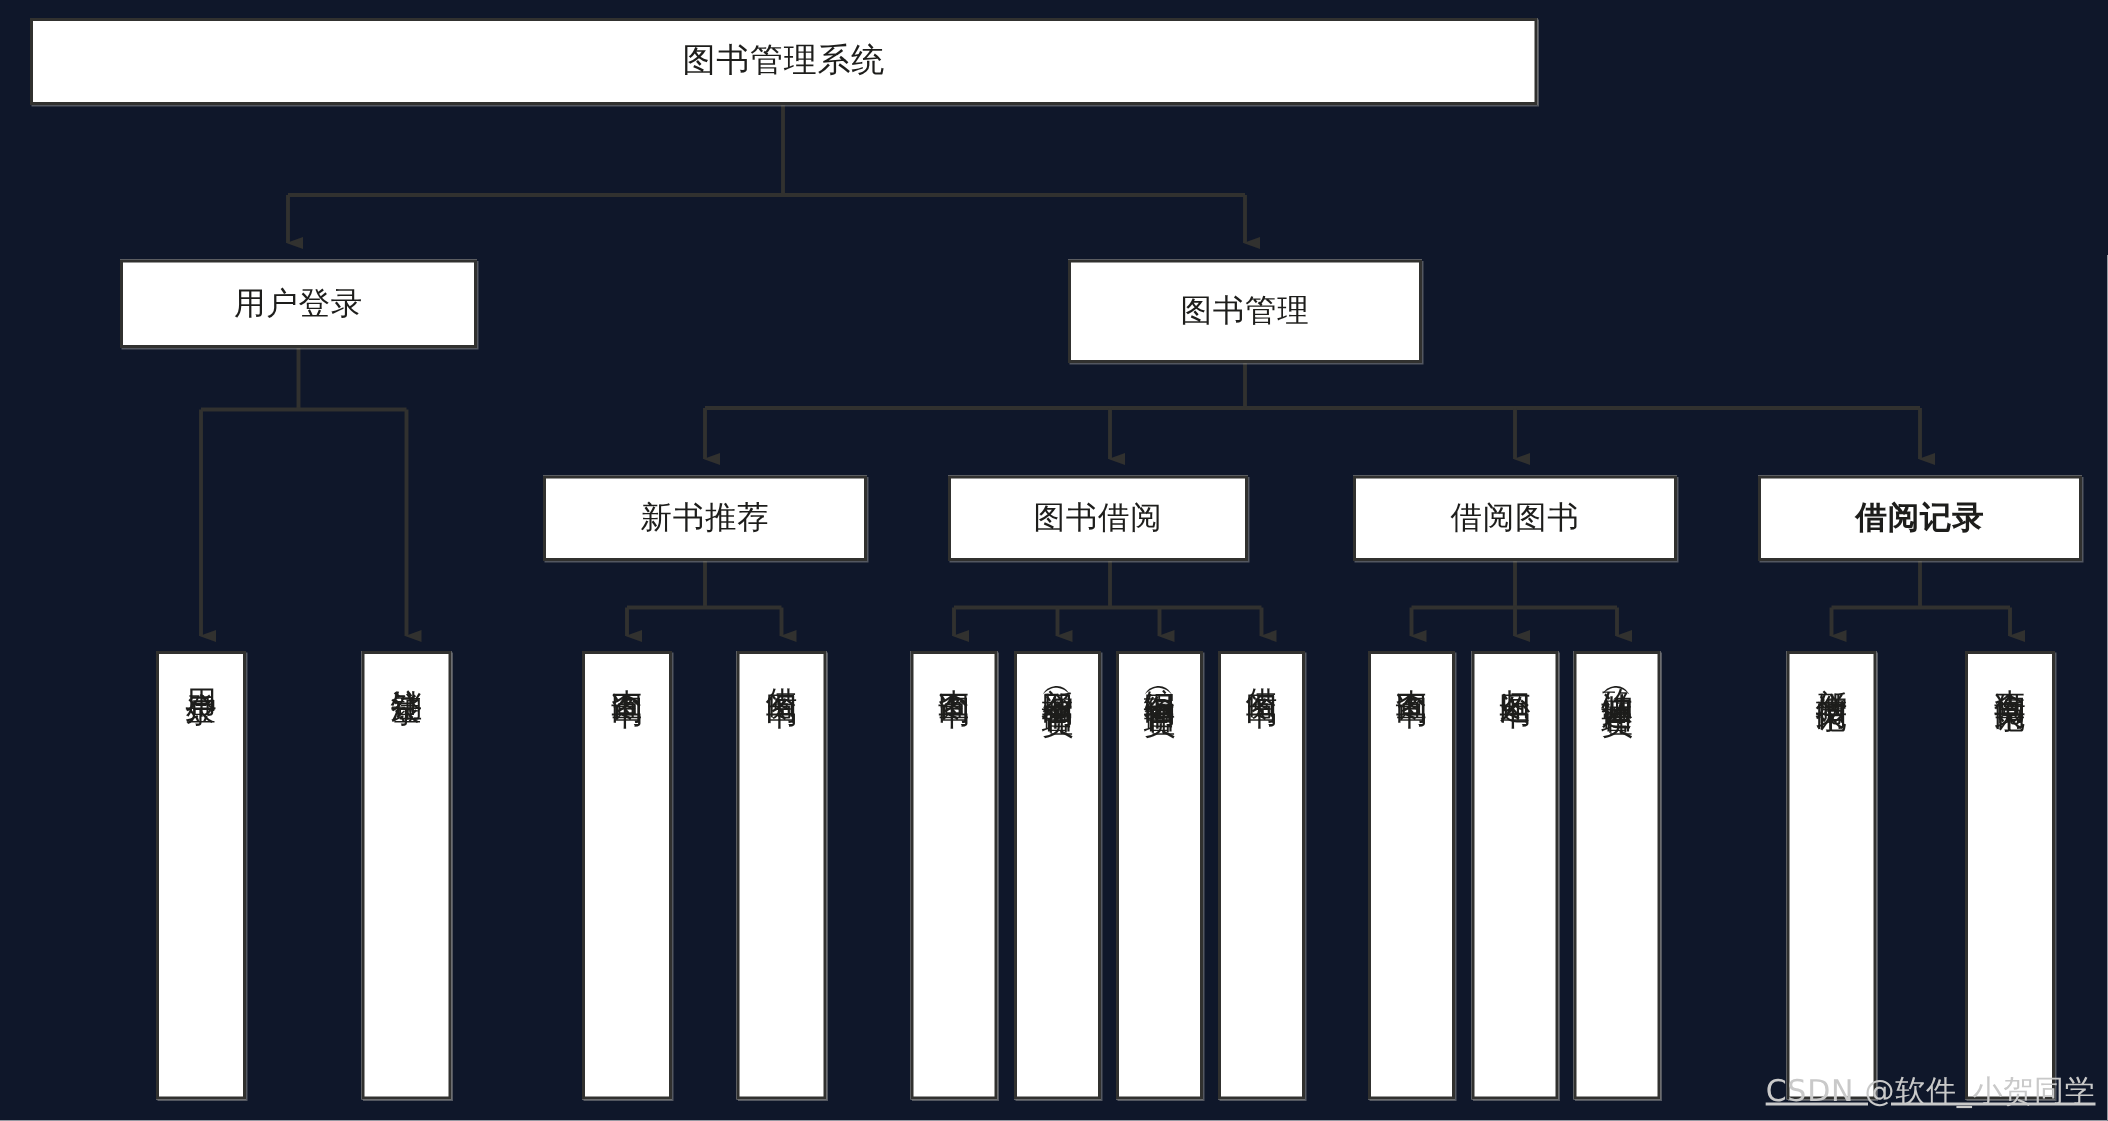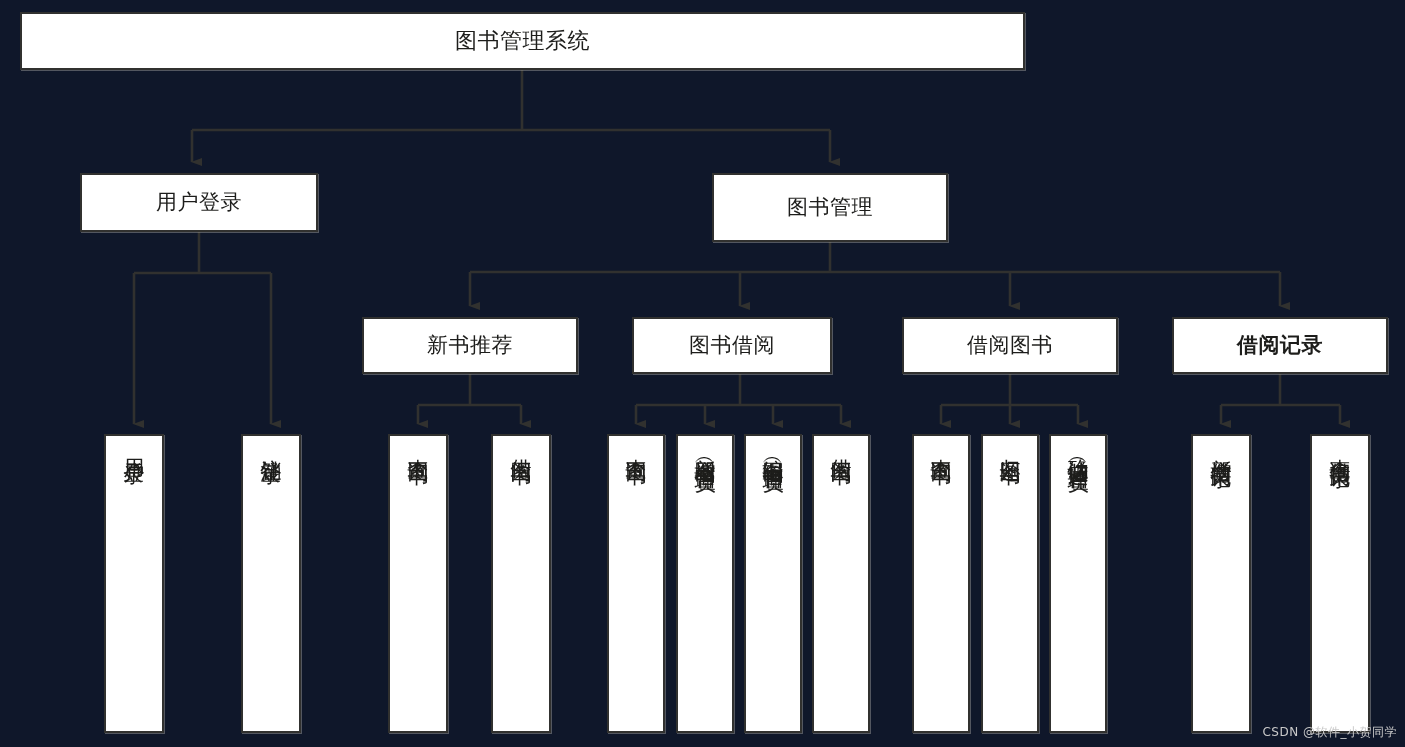--- a/index.html
+++ b/index.html
@@ -67,24 +67,25 @@
     height: auto;
     max-height: 280px;
   }
   .node.vert.tall-text .node-label {
     max-height: 282px;
   }
   #watermark {
     position: absolute;
     right: 8px;
     bottom: 6px;
-    font-size: 12px;
+    font-size: 20px;
     color: #c9c9c9;
     white-space: nowrap;
     letter-spacing: 0.5px;
+    text-decoration: underline;
   }
 </style>
 </head>
 <body>
 
 <div id="diagram-root">
 
   <svg id="edges-layer" viewBox="0 0 1405 747" width="1405" height="747" xmlns="http://www.w3.org/2000/svg">
     <defs>
       <marker id="arrowhead" markerWidth="9" markerHeight="11" refX="4.5" refY="10" orient="auto" markerUnits="userSpaceOnUse">

